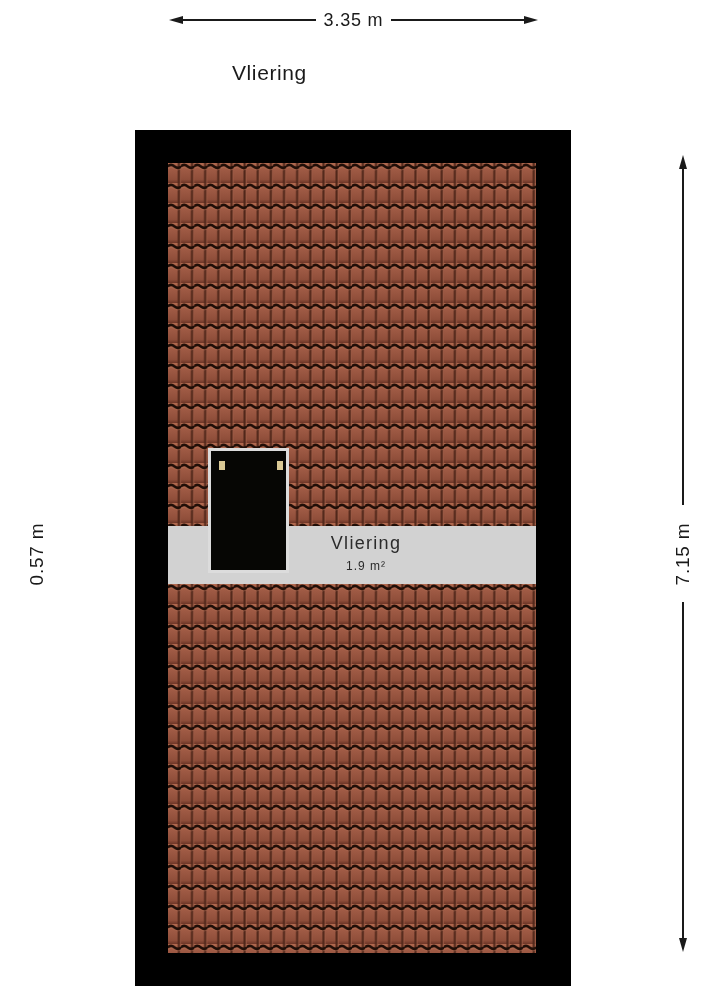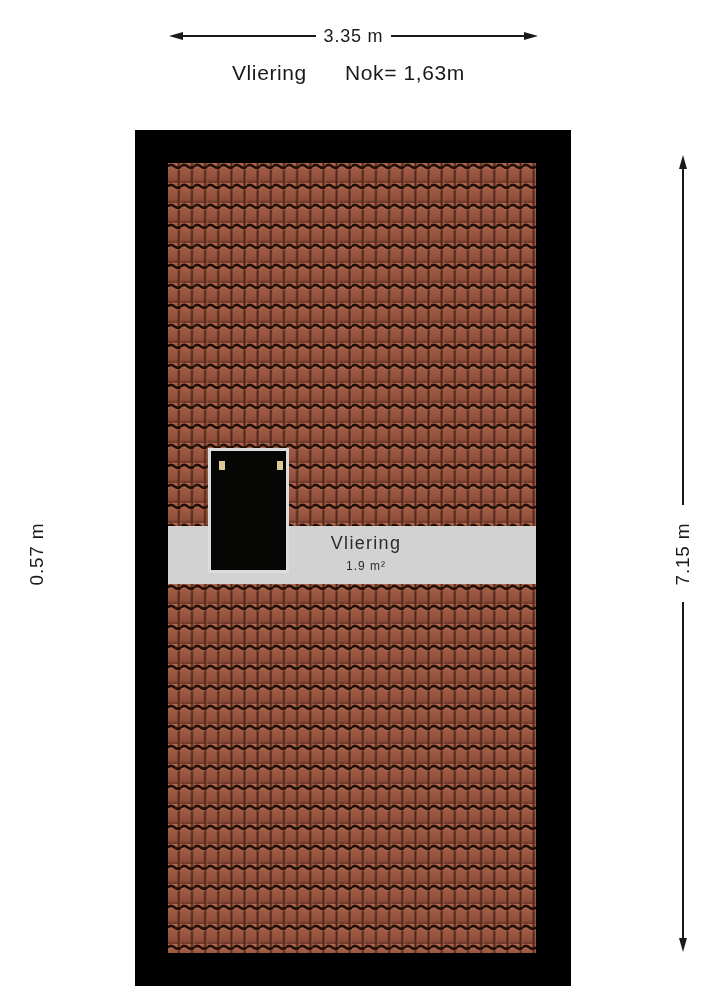--- a/index.html
+++ b/index.html
@@ -2,21 +2,21 @@
 <html><head>
 <meta charset="utf-8">
 <style>
   html,body{margin:0;padding:0;background:#ffffff;}
   .canvas{
     position:relative;width:707px;height:1000px;background:#ffffff;overflow:hidden;
     font-family:"Liberation Sans","DejaVu Sans",sans-serif;color:#1a1a1a;
   }
 
   
-  .dim-h{position:absolute;left:169px;top:28px;width:369px;height:16px;
+  .dim-h{position:absolute;left:169px;top:12px;width:369px;height:16px;
          display:flex;align-items:center;}
   .hline{height:1.6px;background:#1a1a1a;flex:1;}
   .ah-left{width:0;height:0;border-top:4.5px solid transparent;border-bottom:4.5px solid transparent;border-right:14px solid #1a1a1a;}
   .ah-right{width:0;height:0;border-top:4.5px solid transparent;border-bottom:4.5px solid transparent;border-left:14px solid #1a1a1a;}
   .dim-h-label{padding:0 8px;font-size:18px;letter-spacing:0.8px;white-space:nowrap;}
 
   
   .title-room{position:absolute;left:232px;top:61px;font-size:21px;letter-spacing:0.6px;white-space:nowrap;}
   .title-ridge{position:absolute;left:345px;top:61px;font-size:21px;letter-spacing:0.6px;white-space:nowrap;}
 
@@ -60,21 +60,20 @@
 
   <div class="dim-h">
     <span class="ah-left"></span>
     <span class="hline"></span>
     <span class="dim-h-label">3.35 m</span>
     <span class="hline"></span>
     <span class="ah-right"></span>
   </div>
 
   <div class="title-room">Vliering</div>
-  <div class="title-ridge">Nok= 1,63m</div>
 
   <div class="frame">
 
     <svg class="tiles-upper" width="368" height="363">
       <defs>
         <linearGradient id="tg" x1="0" y1="0" x2="0" y2="1">
           <stop offset="0" stop-color="#b26a4f"></stop>
           <stop offset="0.3" stop-color="#a05b45"></stop>
           <stop offset="0.82" stop-color="#8f4e3a"></stop>
           <stop offset="1" stop-color="#6e3627"></stop>

